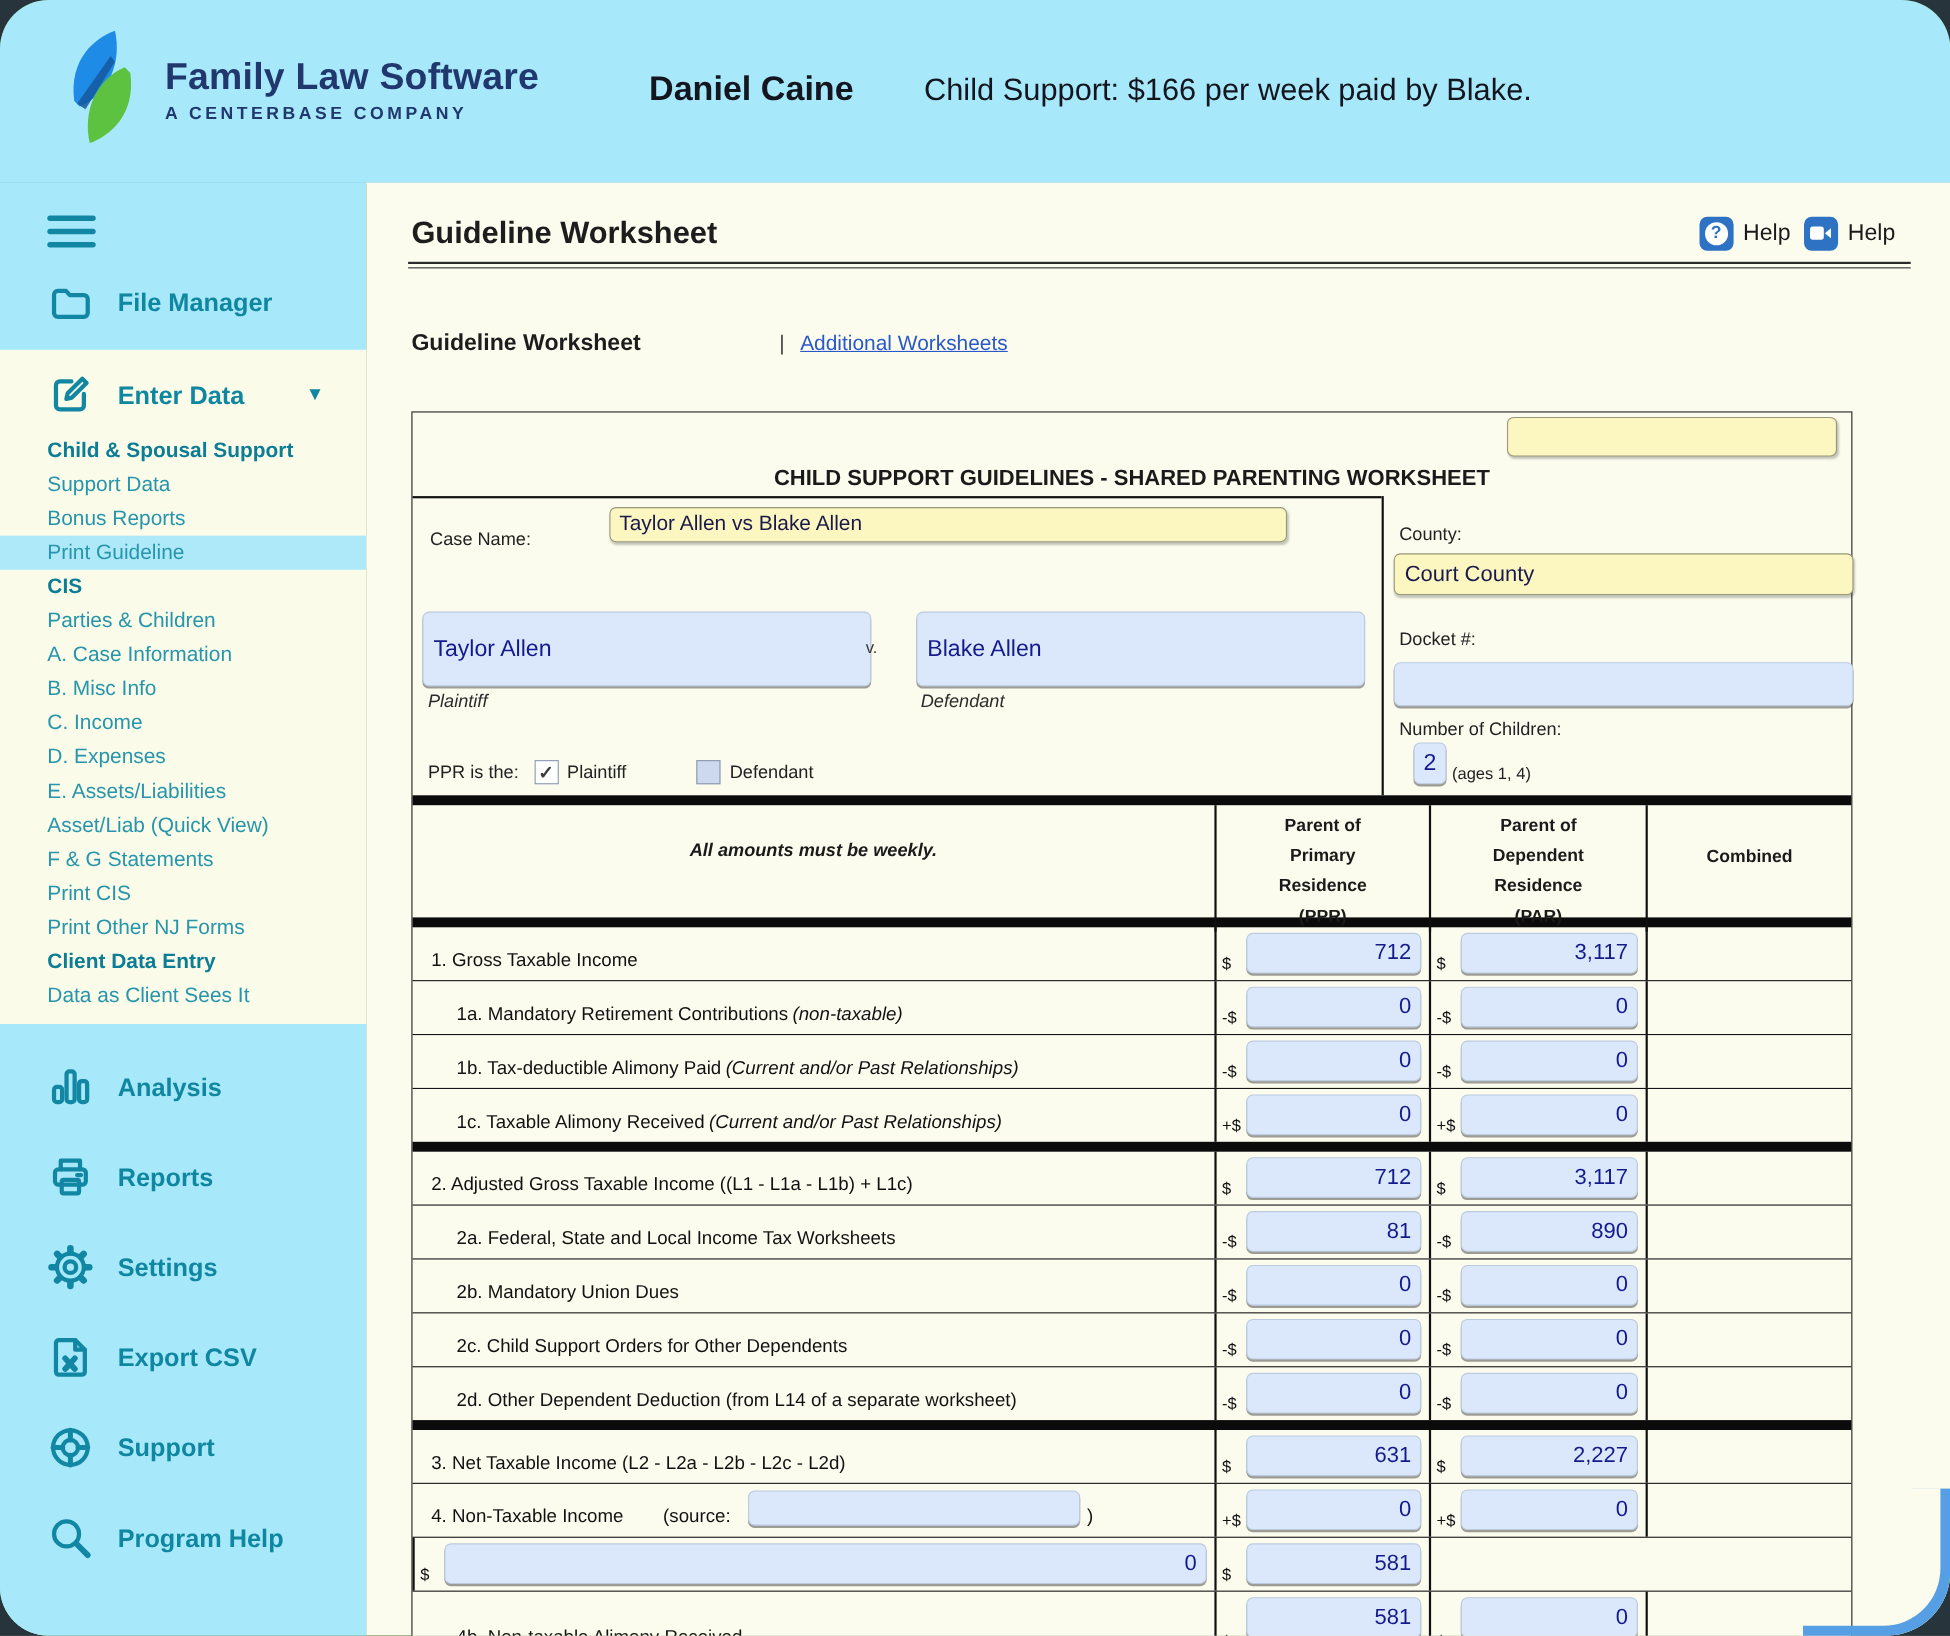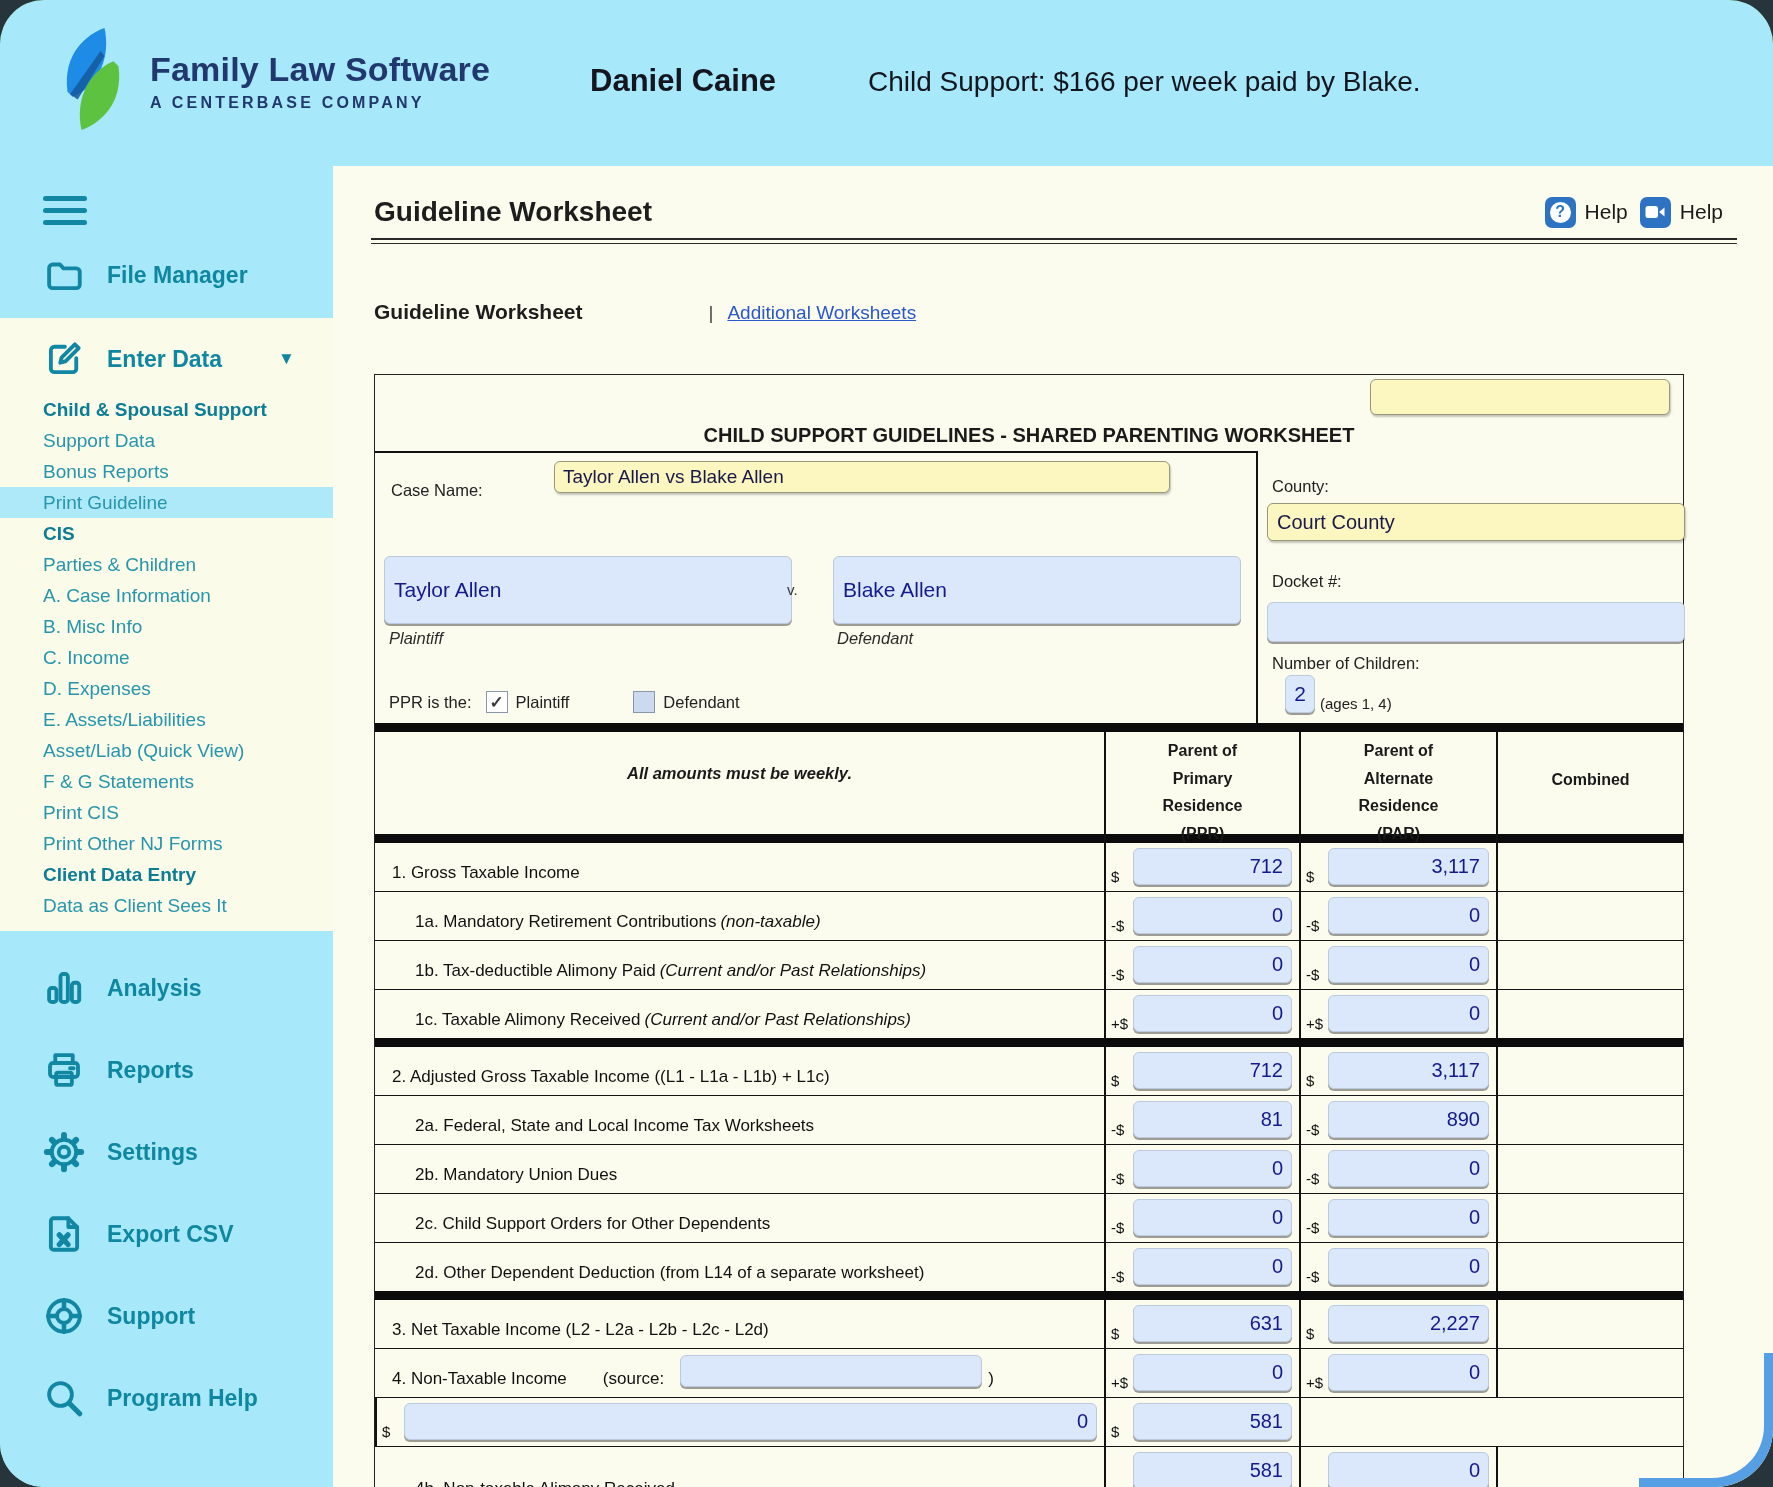--- a/index.html
+++ b/index.html
@@ -7,21 +7,21 @@
   .window{position:absolute;inset:0;border-radius:44px 44px 58px 44px;overflow:hidden;background:#4d7c0f;}
 
   
   .app-header{position:absolute;left:0;top:0;width:100%;height:166px;background:#a7e8fa;
               border-bottom:1px solid rgba(110,185,210,.6);}
   .logo{position:absolute;left:52px;top:28px;display:flex;align-items:center;}
   .logo-text{margin-left:16px;}
   .logo-title{font-size:34px;font-weight:800;color:#21386e;letter-spacing:.2px;}
   .logo-sub{font-size:16px;font-weight:700;color:#21386e;letter-spacing:3.2px;margin-top:5px;}
   .user-name{position:absolute;left:590px;top:63px;font-size:31px;font-weight:600;color:#14161f;}
-  .status-text{position:absolute;left:868px;top:66px;font-size:28px;color:#14161f;text-align:center;}
+  .status-text{position:absolute;left:840px;top:66px;font-size:28px;color:#14161f;text-align:center;}
 
   
   .sidebar{position:absolute;left:0;top:166px;width:333px;bottom:0;background:#a7e8fa;}
   .sb-cream{position:absolute;left:0;top:152px;width:100%;height:613px;background:#fafbe9;}
   .sb-blue-bottom{position:absolute;left:0;top:765px;width:100%;bottom:0;background:#a7e8fa;}
   .hamburger{position:absolute;left:43px;top:30px;width:44px;cursor:pointer;}
   .hamburger div{height:4.5px;background:#1187a3;border-radius:3px;margin-bottom:7.5px;}
   .sb-section{display:flex;align-items:center;gap:22px;padding-left:43px;color:#0f87a0;
               font-size:23px;font-weight:700;}
   .sb-filemanager{position:absolute;left:0;top:88px;width:100%;}
@@ -326,21 +326,21 @@
       <div class="tgrid thead">
         <div class="h-note">All amounts must be weekly.</div>
         <div class="h-col">
           <div>Parent of</div>
             <div>Primary</div>
           <div>Residence</div>
             <div>(PPR)</div>
         </div>
         <div class="h-col">
           <div>Parent of</div>
-            <div>Alternate</div>
+            <div>Dependent</div>
           <div>Residence</div>
             <div>(PAR)</div>
         </div>
         <div class="h-col comb">
           <div>Combined</div>
         </div>
       </div>
 
       <div class="bar"></div>
 

